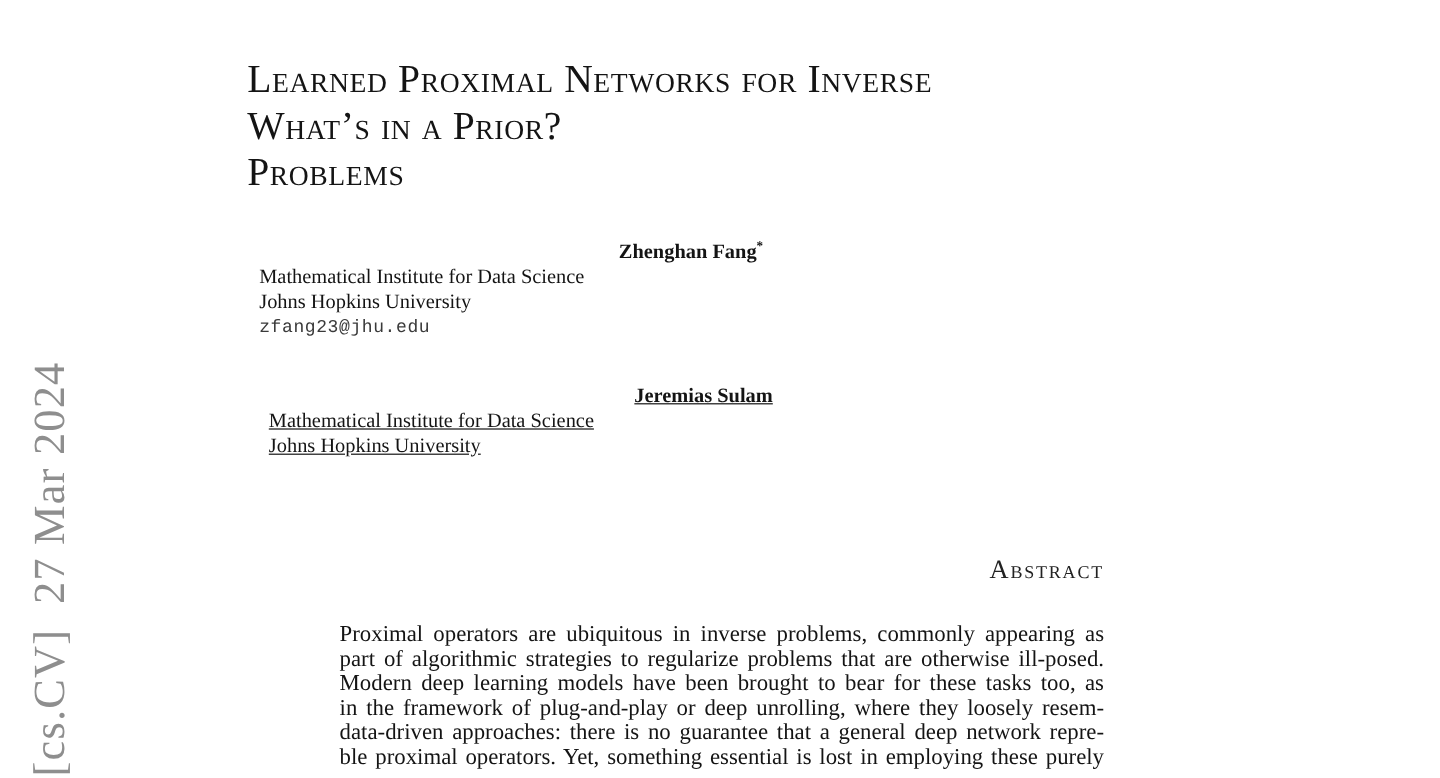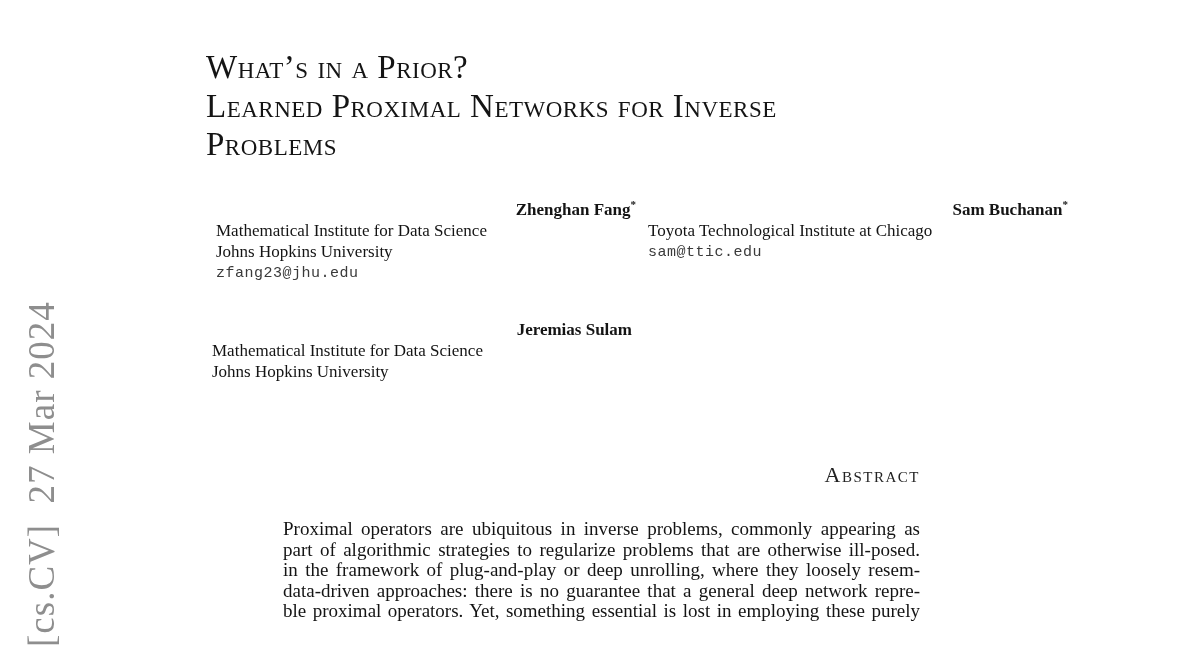--- a/index.html
+++ b/index.html
@@ -56,21 +56,21 @@
   }
   .author-block .email {
     font-family: "Liberation Mono", monospace;
     font-size: 15px;
     color: #3a3a3a;
     letter-spacing: 0.5px;
     padding-top: 1px;
   }
   .ab-block-1 { left: 216px; top: 199px; }
   .ab-block-2 { left: 648px; top: 199px; }
-  .ab-block-3 { left: 212px; top: 319px; }
+  .ab-block-3 { left: 224px; top: 319px; text-decoration: underline; }
   .abstract-heading {
     position: absolute;
     left: 283px;
     top: 462px;
     width: 637px;
     text-align: right;
     font-size: 22px;
     font-variant: small-caps;
     letter-spacing: 1.5px;
     color: #222222;
@@ -90,47 +90,43 @@
   }
 </style>
 </head>
 <body>
 
 <div class="page">
 
   <div class="watermark">[cs.CV]  27 Mar 2024</div>
 
   <div class="title">
+    <div class="title-line">Learned Proximal Networks for Inverse</div>
     <div class="title-line">What’s in a Prior?</div>
-    <div class="title-line">Learned Proximal Networks for Inverse</div>
     <div class="title-line">Problems</div>
   </div>
 
   <div class="author-block ab-block-1">
     <div class="author-name"><span>Zhenghan Fang</span><sup>*</sup></div>
     <div class="affil">Mathematical Institute for Data Science</div>
     <div class="affil">Johns Hopkins University</div>
     <div class="email">zfang23@jhu.edu</div>
   </div>
 
-  <div class="author-block ab-block-2">
-    <div class="author-name"><span>Sam Buchanan</span><sup>*</sup></div>
-    <div class="affil">Toyota Technological Institute at Chicago</div>
-    <div class="email">sam@ttic.edu</div>
-  </div>
 
   <div class="author-block ab-block-3">
     <div class="author-name"><span>Jeremias Sulam</span><sup></sup></div>
     <div class="affil">Mathematical Institute for Data Science</div>
     <div class="affil">Johns Hopkins University</div>
   </div>
 
   <div class="abstract-heading">Abstract</div>
 
   <div class="abstract-body">
     <div class="abs-line">Proximal operators are ubiquitous in inverse problems, commonly appearing as</div>
     <div class="abs-line">part of algorithmic strategies to regularize problems that are otherwise ill-posed.</div>
+    <div class="abs-line">Modern deep learning models have been brought to bear for these tasks too, as</div>
     <div class="abs-line">in the framework of plug-and-play or deep unrolling, where they loosely resem-</div>
     <div class="abs-line">data-driven approaches: there is no guarantee that a general deep network repre-</div>
     <div class="abs-line">ble proximal operators. Yet, something essential is lost in employing these purely</div>
   </div>
 
 </div>
 
 </body></html>

